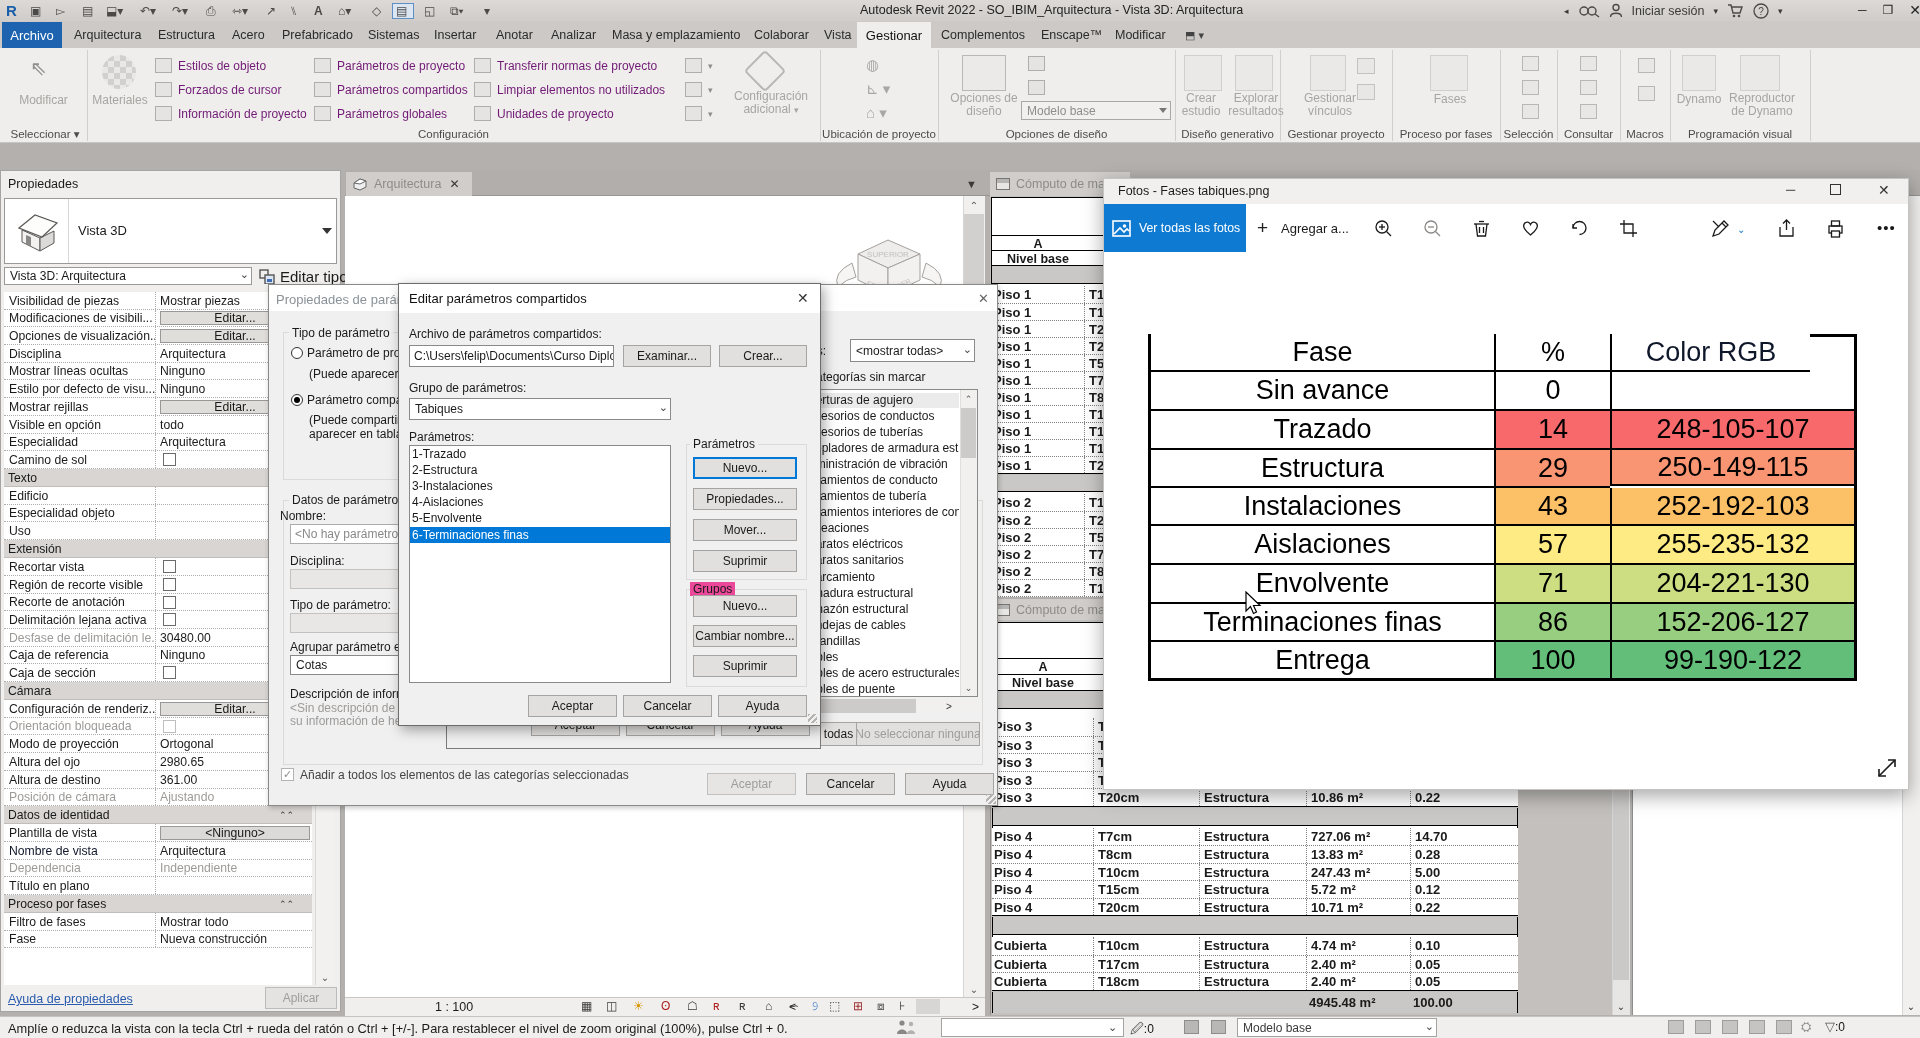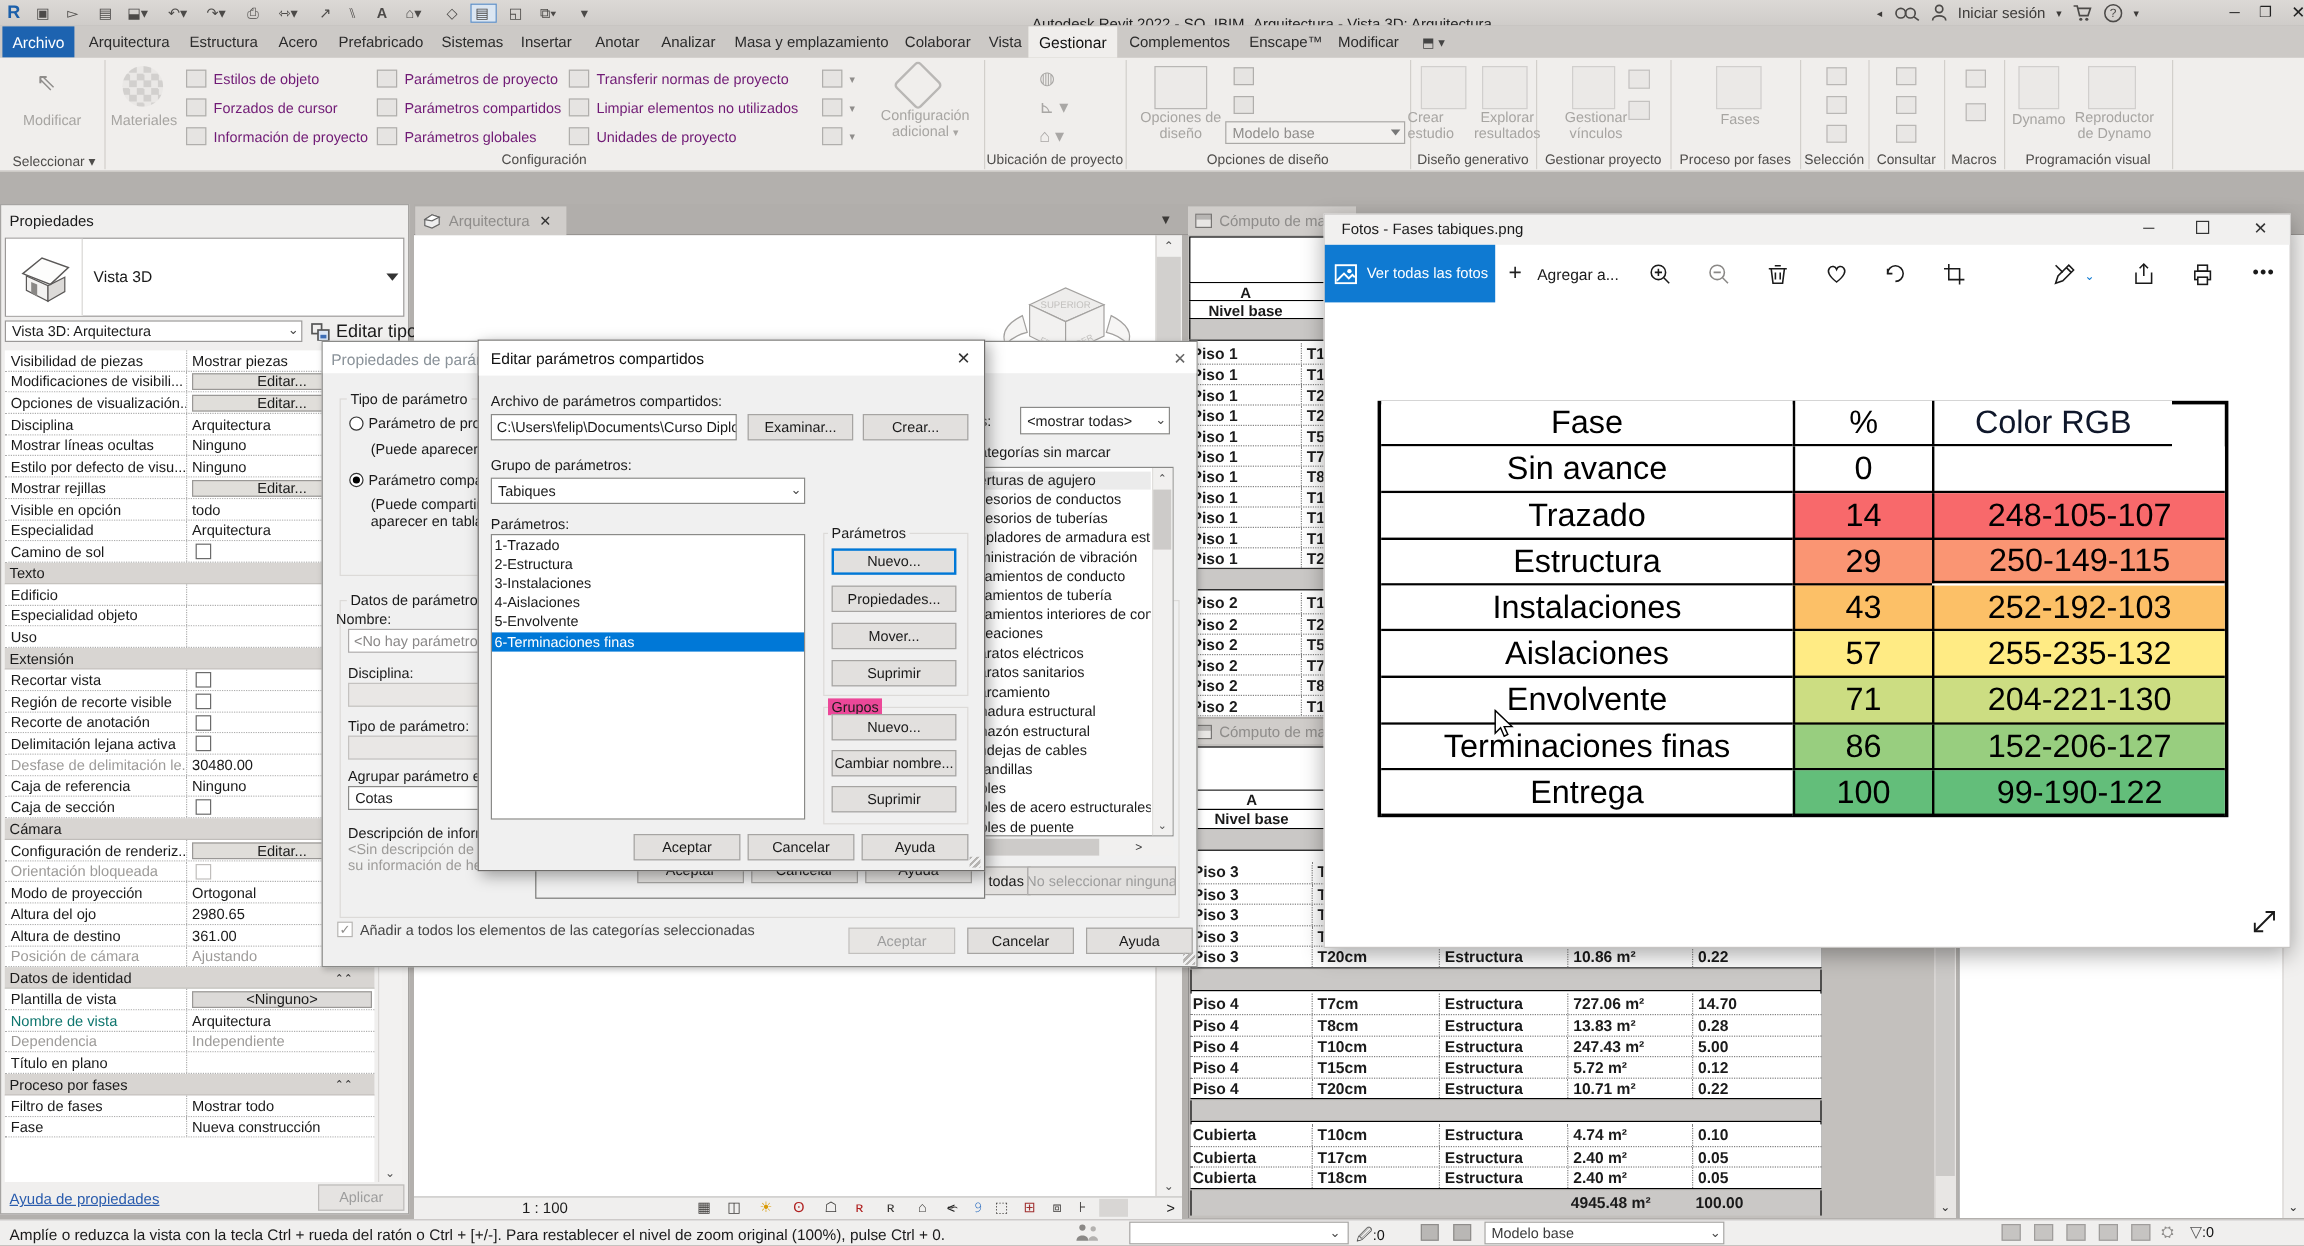--- a/index.html
+++ b/index.html
@@ -45,21 +45,21 @@
     <b>A</b>
   </div>
 <div class="a fx" style="left:338px;top:2px;height:17px;font-size:12px;color:#4c4a48">⌂▾</div>
 <div class="a fx" style="left:372px;top:2px;height:17px;font-size:12px;color:#4c4a48">◇</div>
 <div class="a fx" style="left:394px;top:2px;height:17px;font-size:12px;color:#4c4a48">▤</div>
 <div class="a fx" style="left:424px;top:2px;height:17px;font-size:12px;color:#4c4a48">◱</div>
 <div class="a fx" style="left:450px;top:2px;height:17px;font-size:12px;color:#4c4a48">⧉▾</div>
 <div class="a fx" style="left:484px;top:2px;height:17px;font-size:12px;color:#4c4a48">▾</div>
 <div class="a" style="left:392px;top:3px;width:22px;height:16px;border:1px solid #5f8fc5;background:#dbe6f2"></div>
 <div class="a fx" style="left:396px;top:2px;height:17px;font-size:12px;color:#4c4a48">▤</div>
-<div class="a" style="left:860px;top:13px;font-size:12.5px;color:#222">Autodesk Revit 2022 - SO_IBIM_Arquitectura - Vista 3D: Arquitectura</div>
+<div class="a" style="left:860px;top:3px;font-size:12.5px;color:#222">Autodesk Revit 2022 - SO_IBIM_Arquitectura - Vista 3D: Arquitectura</div>
 <div class="a fx" style="left:1564px;top:2px;height:17px;gap:9px;font-size:12px;color:#3c3a38">
     <span style="font-size:9px">◂</span>
     <svg width="22" height="14" viewBox="0 0 22 14">
       <circle cx="6" cy="7" r="4" fill="none" stroke="#4c4a48" stroke-width="1.4"></circle>
       <circle cx="14" cy="7" r="4" fill="none" stroke="#4c4a48" stroke-width="1.4"></circle>
       <line x1="10" y1="7" x2="10" y2="7" stroke="#4c4a48"></line>
       <line x1="17" y1="10" x2="21" y2="13" stroke="#4c4a48" stroke-width="1.4"></line>
     </svg>
     <svg width="14" height="15" viewBox="0 0 14 15">
       <circle cx="7" cy="4.5" r="3" fill="none" stroke="#4c4a48" stroke-width="1.4"></circle>
@@ -181,21 +181,21 @@
 <div class="a fx" style="left:866px;top:56px;font-size:15px;color:#a9a7a5">◍</div>
 <div class="a fx" style="left:866px;top:80px;font-size:15px;color:#a9a7a5">⊾ ▾</div>
 <div class="a fx" style="left:866px;top:104px;font-size:15px;color:#a9a7a5">⌂ ▾</div>
 <div class="a" style="left:962px;top:55px;width:44px;height:36px;border:1px solid #b9b7b5;background:#eceae8"></div>
 <div class="a" style="left:940px;top:92px;width:88px;text-align:center;font-size:12px;color:#a7a5a2;line-height:13px">Opciones de<br>diseño</div>
 <div class="a" style="left:1028px;top:56px;width:17px;height:15px;border:1px solid #b0aeac;background:#e6e4e2"></div>
 <div class="a" style="left:1028px;top:80px;width:17px;height:15px;border:1px solid #b0aeac;background:#e6e4e2"></div>
 <div class="combo" style="left:1021px;top:101px;width:150px;height:19px;background:#f2f0ee;border-color:#aaa8a6;color:#8f8d8b">Modelo base<span class="carr" style="border-top-color:#777"></span></div>
 <div class="a" style="left:1184px;top:55px;width:38px;height:36px;border:1px solid #c4c2c0;background:#e9e7e5;opacity:.7"></div>
 <div class="a" style="left:1235px;top:55px;width:38px;height:36px;border:1px solid #c4c2c0;background:#e9e7e5;opacity:.7"></div>
-<div class="a" style="left:1173px;top:92px;width:56px;font-size:12px;color:#a7a5a2;line-height:13px">Crear<br>estudio</div>
+<div class="a" style="left:1173px;top:92px;width:56px;text-align:center;font-size:12px;color:#a7a5a2;line-height:13px">Crear<br>estudio</div>
 <div class="a" style="left:1226px;top:92px;width:60px;text-align:center;font-size:12px;color:#a7a5a2;line-height:13px">Explorar<br>resultados</div>
 <div class="a" style="left:1310px;top:55px;width:36px;height:36px;border:1px solid #c4c2c0;background:#e9e7e5;opacity:.7"></div>
 <div class="a" style="left:1357px;top:58px;width:18px;height:16px;border:1px solid #c4c2c0;background:#e9e7e5"></div>
 <div class="a" style="left:1357px;top:84px;width:18px;height:16px;border:1px solid #c4c2c0;background:#e9e7e5"></div>
 <div class="a" style="left:1292px;top:92px;width:76px;text-align:center;font-size:12px;color:#a7a5a2;line-height:13px">Gestionar<br>vínculos</div>
 <div class="a" style="left:1430px;top:55px;width:38px;height:36px;border:1px solid #c4c2c0;background:#e9e7e5;opacity:.7"></div>
 <div class="a" style="left:1412px;top:92px;width:76px;text-align:center;font-size:12px;color:#a7a5a2">Fases</div>
 <div class="a" style="left:1522px;top:56px;width:17px;height:15px;border:1px solid #b9b7b5;background:#e9e7e5"></div>
 <div class="a" style="left:1522px;top:80px;width:17px;height:15px;border:1px solid #b9b7b5;background:#e9e7e5"></div>
 <div class="a" style="left:1522px;top:104px;width:17px;height:15px;border:1px solid #b9b7b5;background:#e9e7e5"></div>
@@ -441,21 +441,21 @@
 <div class="prow" style="top:824px;height:18px">
     <div class="k">
       <span style="color:#1a1a1a">Plantilla de vista</span>
     </div>
     <div class="v">
       <div class="ebtn" style="width:100%;height:14px;margin:1px 2px 1px 0;background:#dcdad8">&lt;Ninguno&gt;</div>
     </div>
   </div>
 <div class="prow" style="top:842px;height:18px">
     <div class="k">
-      <span style="color:#0f766e">Nombre de vista</span>
+      <span style="color:#0f172a">Nombre de vista</span>
     </div>
     <div class="v">
       <span style="color:#1a1a1a">Arquitectura</span>
     </div>
   </div>
 <div class="prow" style="top:860px;height:17px">
     <div class="k">
       <span style="color:#9d9b99">Dependencia</span>
     </div>
     <div class="v">

